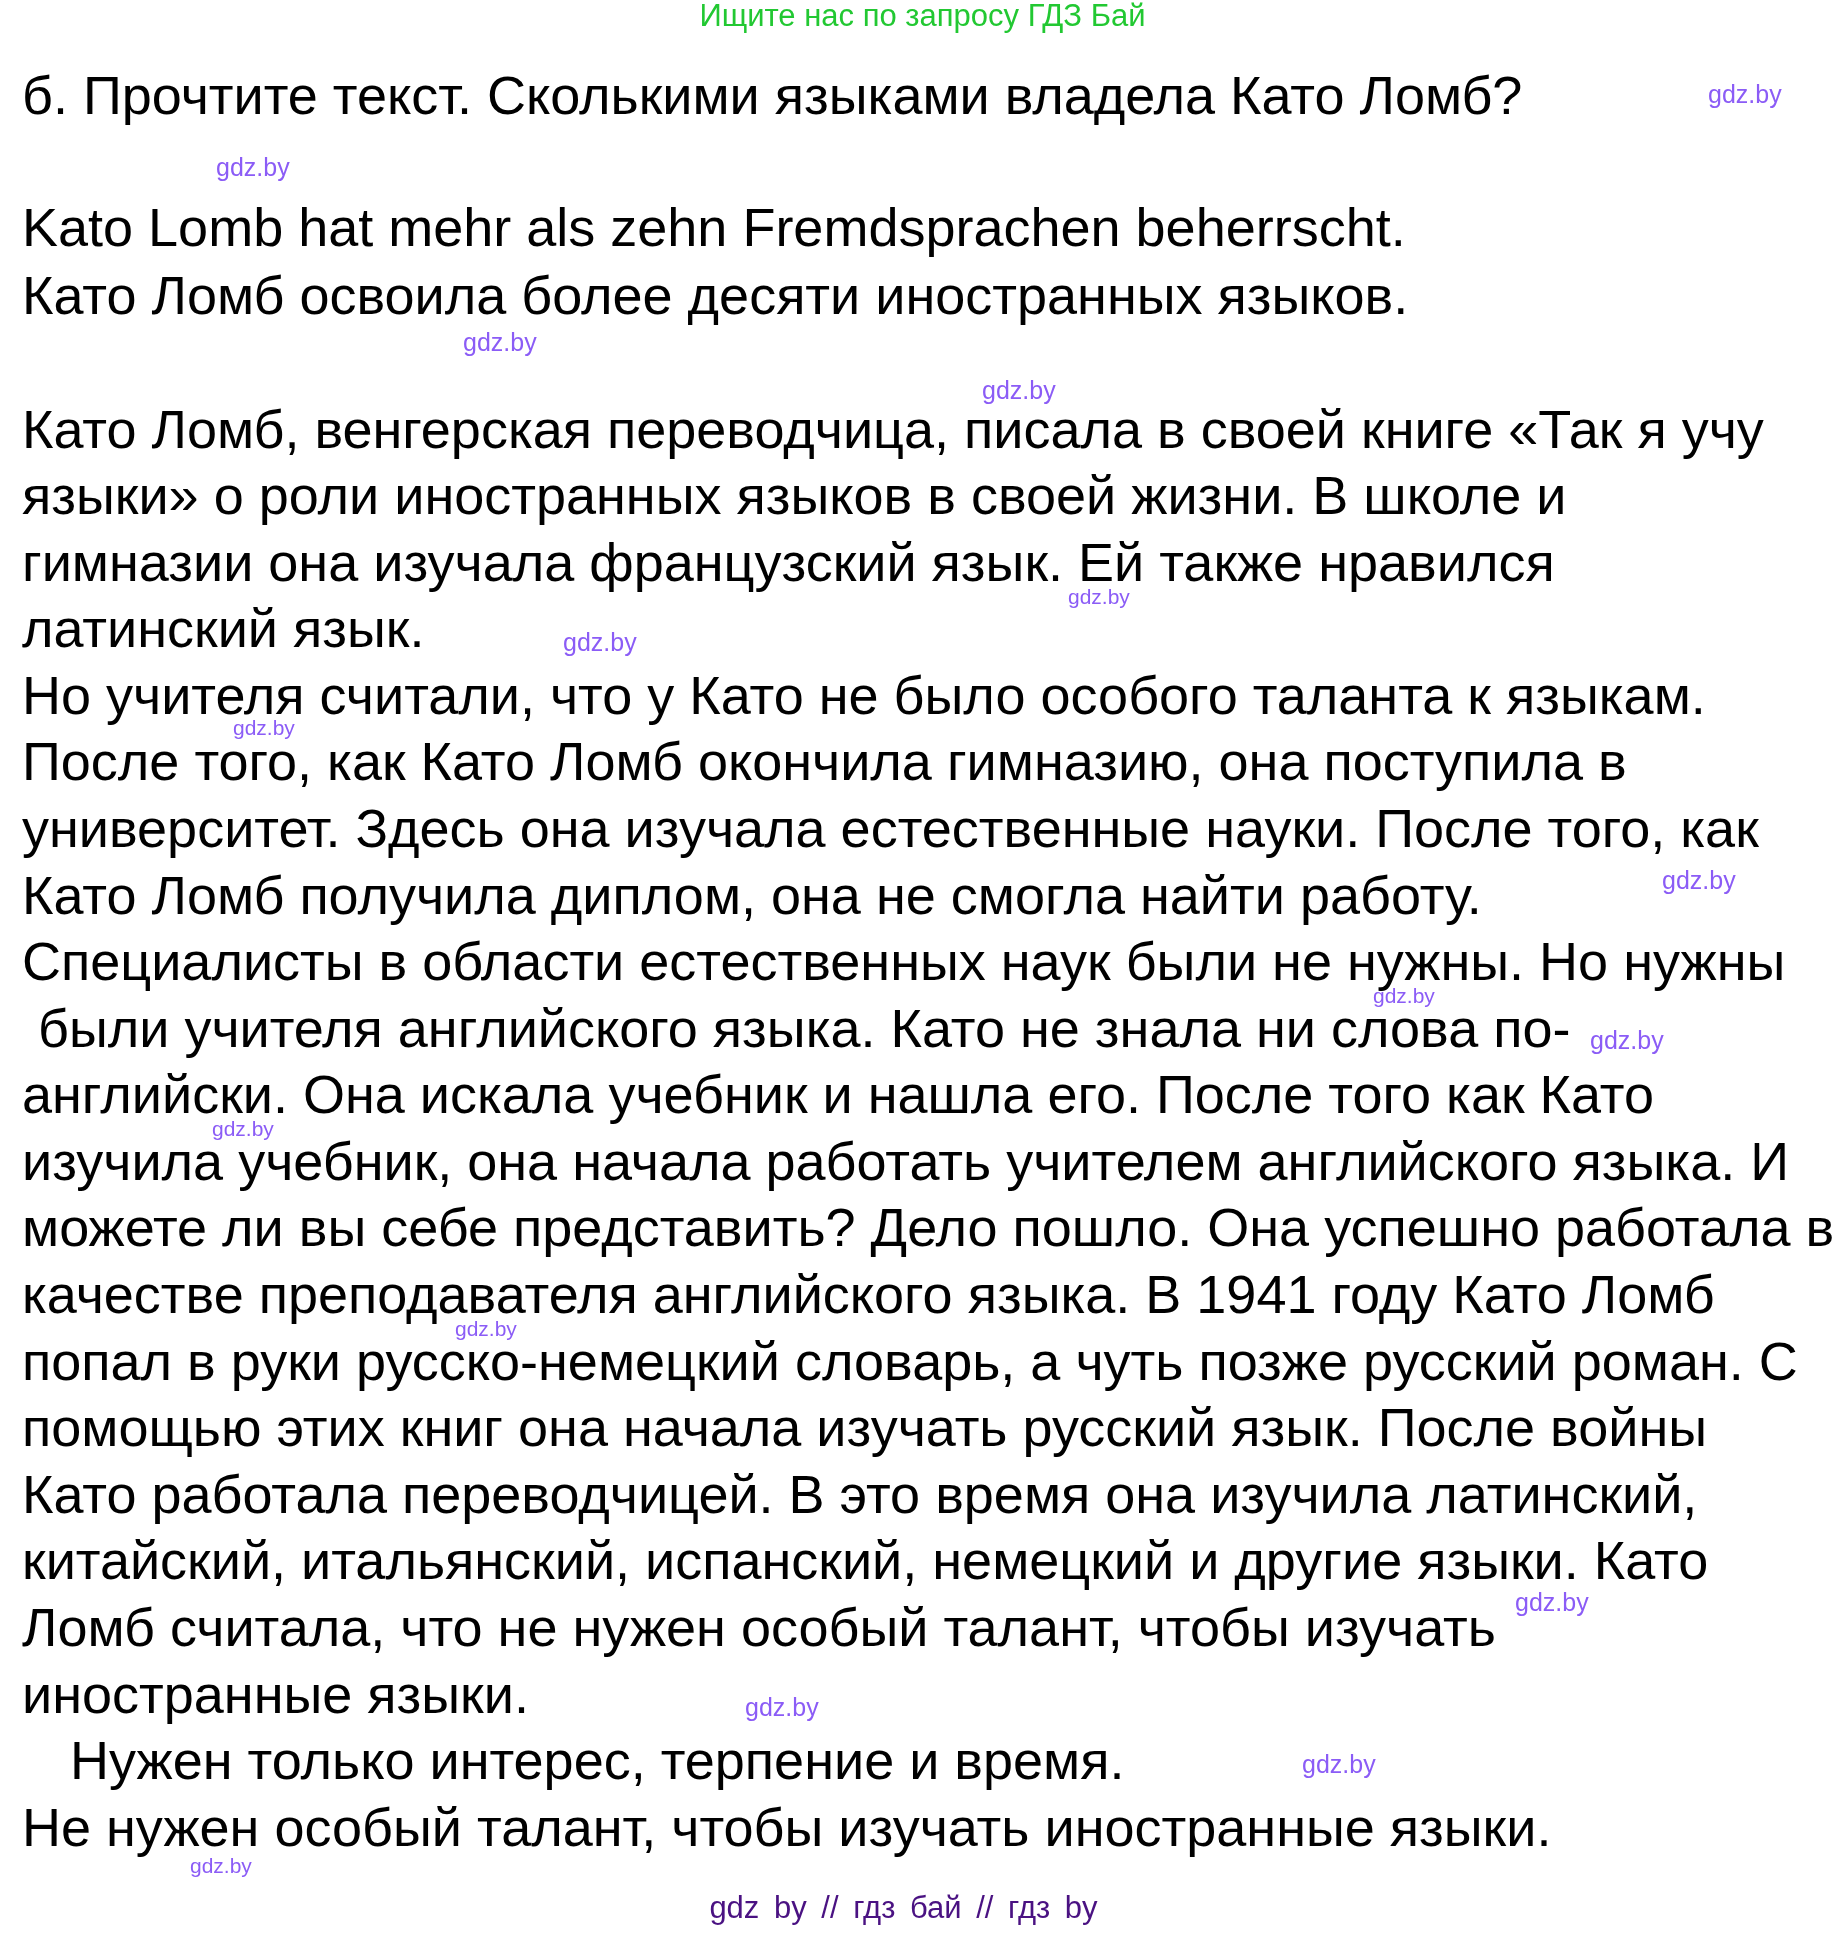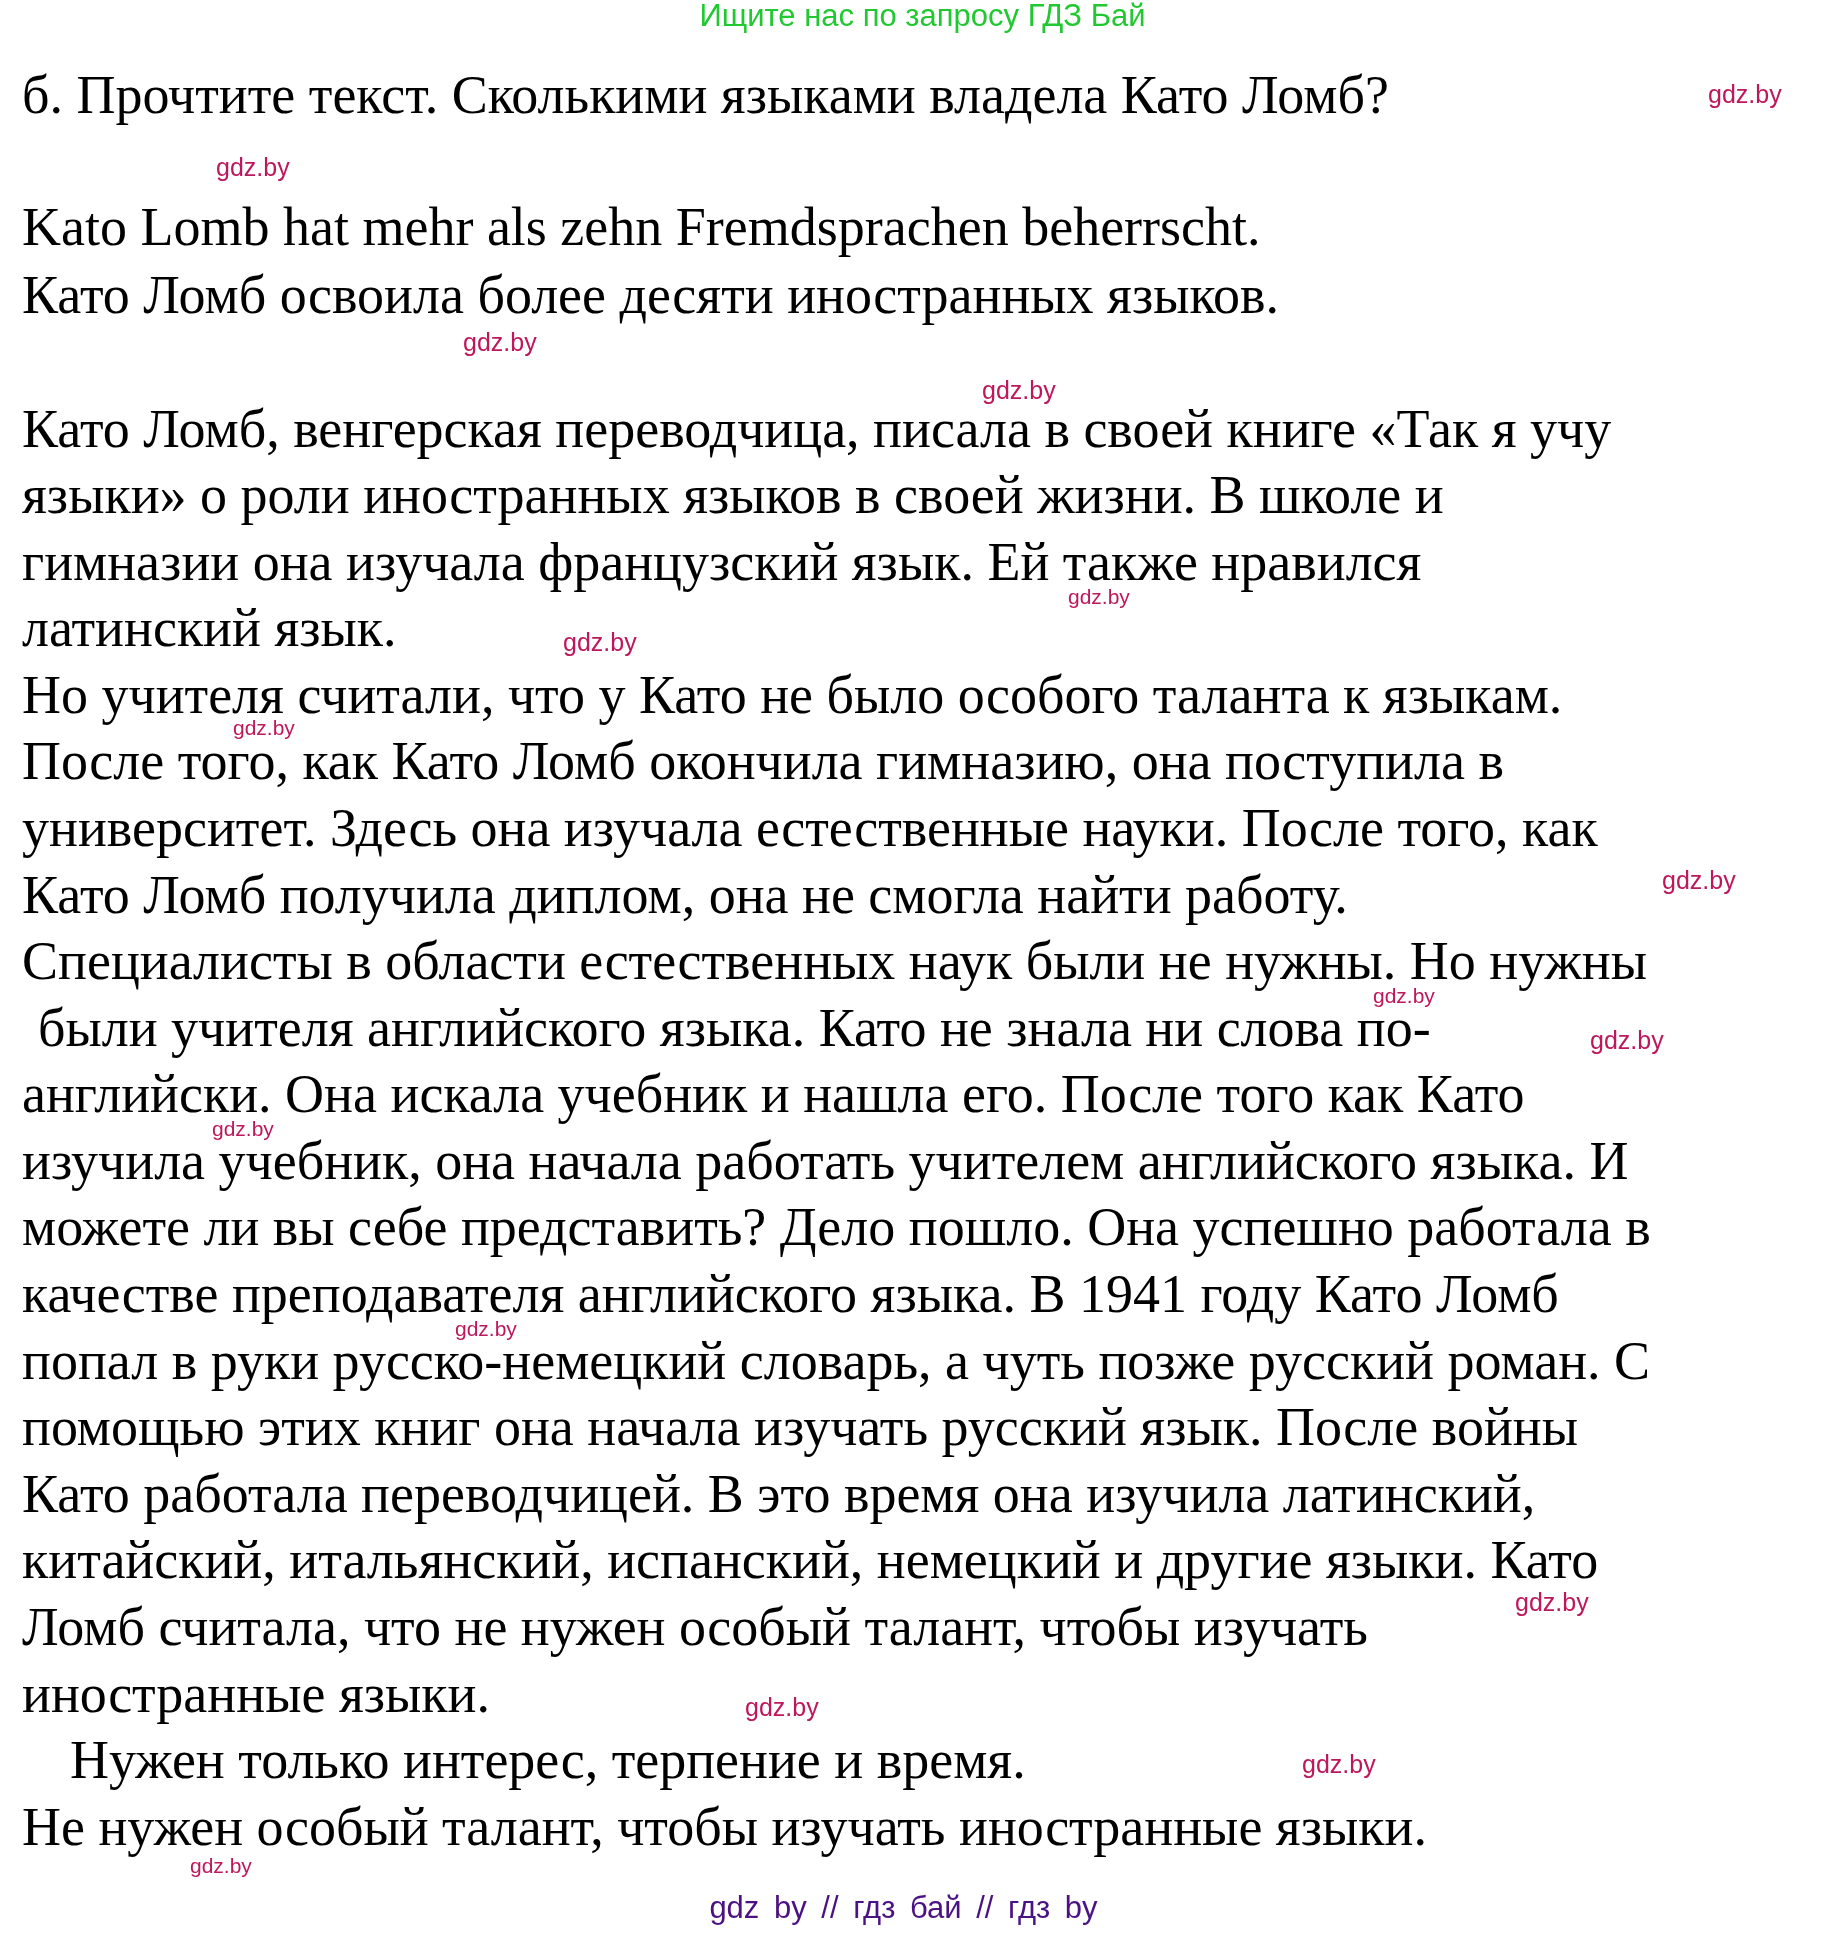--- a/index.html
+++ b/index.html
@@ -1,22 +1,22 @@
 <!DOCTYPE html>
 <html><head>
 <meta charset="utf-8">
 <style>
   html, body { margin:0; padding:0; background:#ffffff; }
   body { width:1845px; height:1939px; position:relative; overflow:hidden; }
   .hdr { position:absolute; top:-2px; left:0; width:1845px; text-align:center;
          font-family:"Liberation Sans", sans-serif; font-size:31px; color:#22c832; }
   .ln { position:absolute; left:22px; white-space:nowrap;
-        font-family:Liberation Serif, serif; font-size:54px; color:#000; line-height:1; }
+        font-family:Liberation Sans, sans-serif; font-size:54px; color:#000; line-height:1; }
   .wm { position:absolute; white-space:nowrap; font-family:"Liberation Sans", sans-serif;
-        font-size:25px; color:#be185d; line-height:1; }
+        font-size:25px; color:#8b5cf6; line-height:1; }
   .ftr { position:absolute; top:1890px; left:0; width:1807px; text-align:center;
          font-family:"Liberation Sans", sans-serif; font-size:31px; color:#4a1282; word-spacing:6px; }
 </style>
 </head>
 <body>
 
 <div class="hdr">Ищите нас по запросу ГДЗ Бай</div>
 
 <div class="ln" style="top:68px;">б. Прочтите текст. Сколькими языками владела Като Ломб?</div>
 <div class="wm" style="top:82px;left:1708px;">gdz.by</div>

